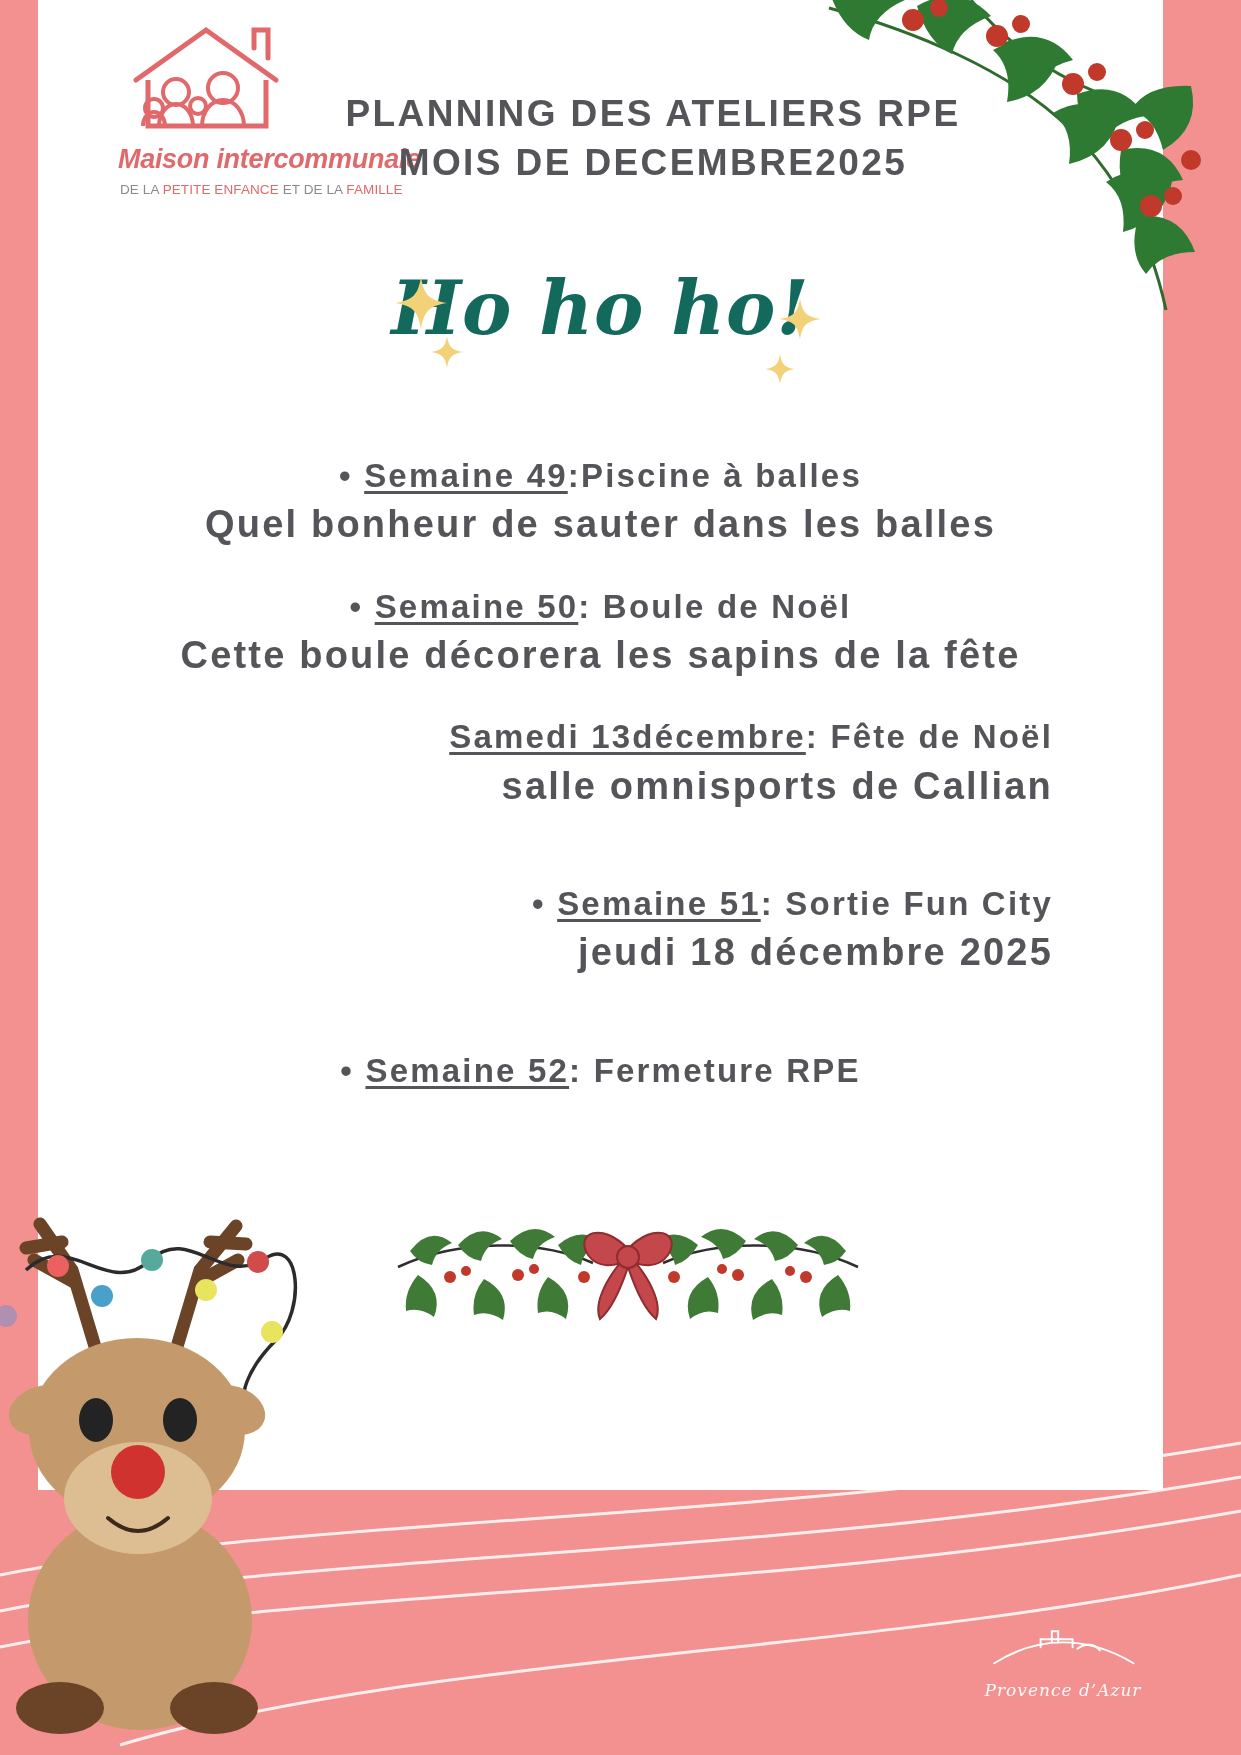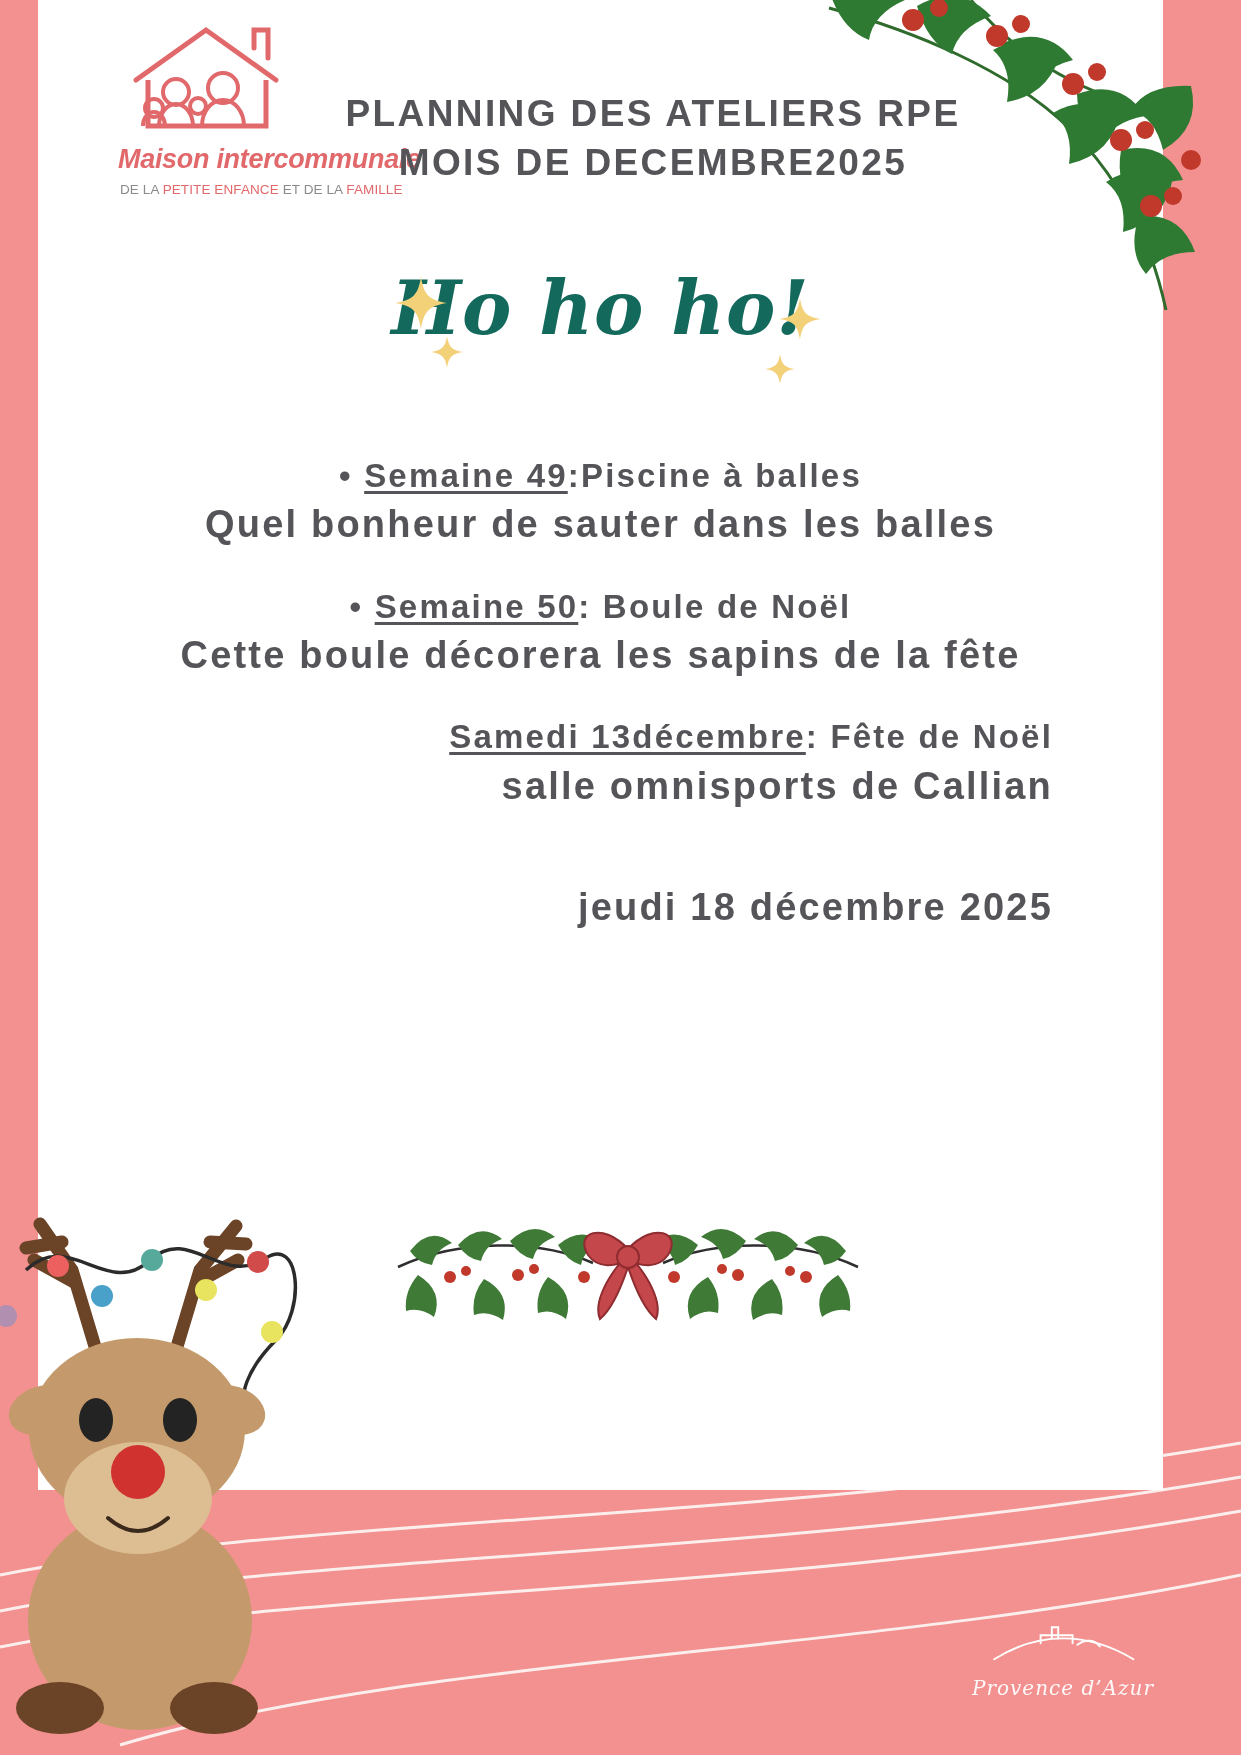--- a/index.html
+++ b/index.html
@@ -191,21 +191,21 @@
     color: #ffffff;
   }
   .pdf-logo .name {
     font-family: "DejaVu Serif", serif;
     font-size: 31px;
     letter-spacing: 0.5px;
   }
   .pdf-logo .tag {
     font-family: "DejaVu Serif", serif;
     font-style: italic;
-    font-size: 20px;
+    font-size: 17px;
     letter-spacing: 1px;
     margin-top: 8px;
     opacity: 0.95;
   }
 </style>
 </head>
 <body>
 
 <div class="poster">
 
@@ -282,24 +282,32 @@
 
       <div class="entry gap-xl">
         <div class="line1">
           <span class="bullet"></span>
           <span class="lbl">Samedi 13décembre</span><span>:</span><span> Fête de Noël</span>
         </div>
         <div class="line2">salle omnisports de Callian</div>
       </div>
 
       <div class="entry gap-xl">
+        <div class="line1">
+          <span class="bullet">•</span>
+          <span class="lbl">Semaine 51</span><span>:</span><span> Sortie Fun City</span>
+        </div>
         <div class="line2">jeudi 18 décembre 2025</div>
       </div>
 
       <div class="entry">
+        <div class="line1">
+          <span class="bullet">•</span>
+          <span class="lbl">Semaine 52</span><span>:</span><span> Fermeture RPE</span>
+        </div>
       </div>
 
     </div>
 
     <div class="garland">
       <svg viewBox="0 0 480 120" width="480" height="120" aria-hidden="true">
         <g fill="none" stroke="#2f2f2f" stroke-width="2.5">
           <path d="M10 62 C70 34, 150 34, 205 58"></path>
           <path d="M275 58 C330 34, 410 34, 470 62"></path>
         </g>

